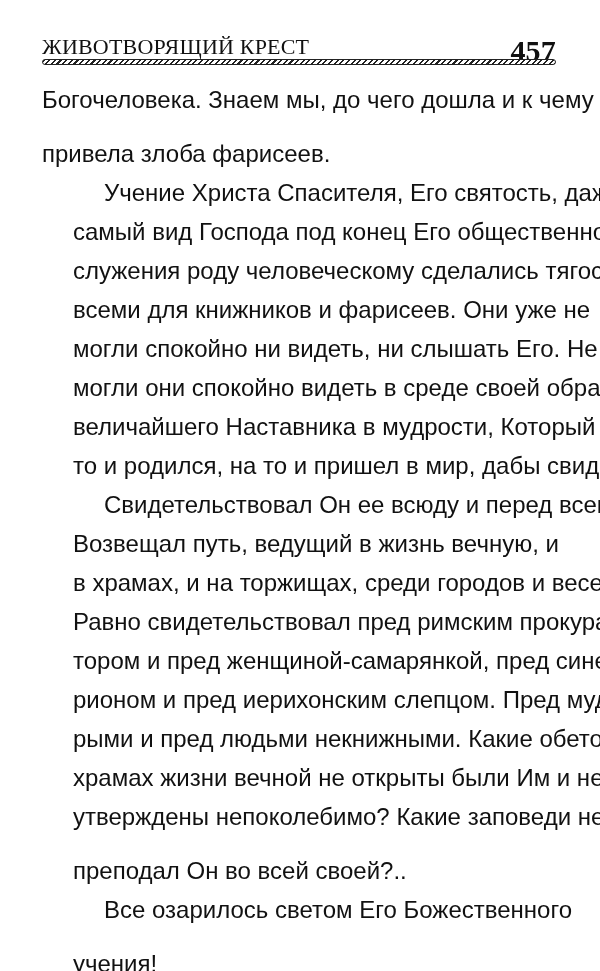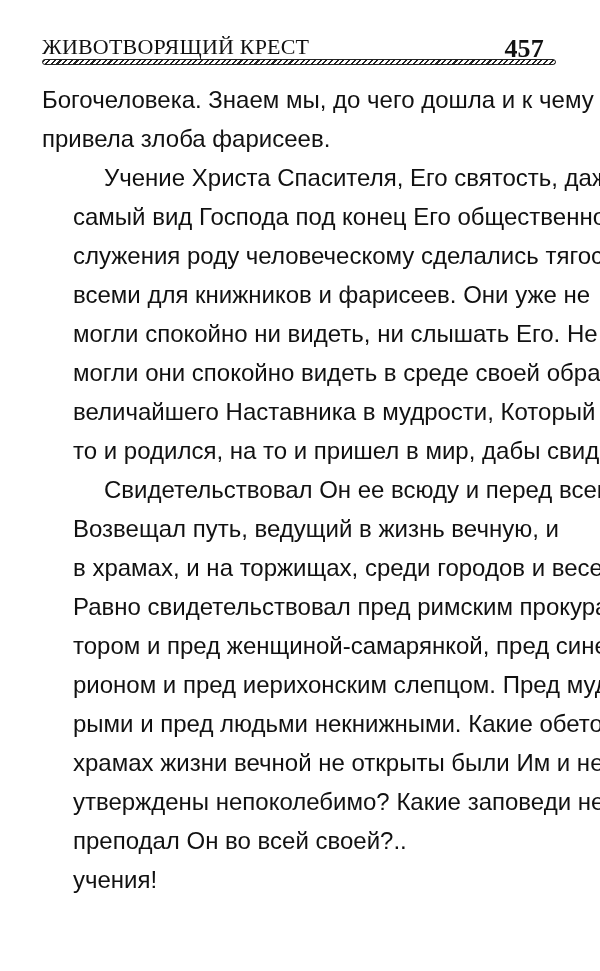--- a/index.html
+++ b/index.html
@@ -3,37 +3,37 @@
   <meta charset="utf-8">
   <style>
     html, body { margin: 0; padding: 0; background: #ffffff; }
     body { width: 600px; height: 971px; position: relative; overflow: hidden; color: #111; }
     .page { position: absolute; left: 42px; top: 0; width: 514px; }
     .running-head {
       position: absolute; top: 27px; left: 0; width: 514px; height: 30px;
       font-family: "Liberation Serif", serif; font-size: 22px; letter-spacing: 0.2px; margin-top: 7px;
     }
     .running-title { position: absolute; left: 0; top: 0; text-transform: uppercase; }
-    .page-number { position: absolute; right: 12px; top: 0; font-weight: bold; font-size: 26px; }
+    .page-number { position: absolute; right: 0; top: 0; font-weight: bold; font-size: 30px; }
     .rope-rule {
       position: absolute; top: 59px; left: 0; width: 514px; height: 6px;
       border-radius: 3px;
       border: 1px solid #222;
       box-sizing: border-box;
       background: repeating-linear-gradient(135deg, #222 0 1.5px, #fff 1.5px 4px);
     }
     .body-text {
       position: absolute; top: 80px; left: 0; width: 514px;
       font-family: "Liberation Sans", sans-serif; font-size: 24px; line-height: 39px;
       text-align: justify; hyphens: manual;
     }
     .para { margin: 0; text-indent: 31px; }
     .para.first { text-indent: 0; }
     .line { display: block; text-align: justify; text-align-last: justify; white-space: nowrap; }
-    .line.last { text-align-last: left; }
+    .line.last { text-align-last: left; margin-top: 15px; }
   </style>
 </head>
 <body>
 
 <div class="page">
   <div class="running-head">
     <span class="running-title">Животворящий крест</span>
     <span class="page-number">457</span>
   </div>
   <div class="rope-rule"></div>
@@ -62,17 +62,18 @@
       <span class="line">Равно свидетельствовал пред римским прокура-</span>
       <span class="line">тором и пред женщиной-самарянкой, пред синед-</span>
       <span class="line">рионом и пред иерихонским слепцом. Пред муд-</span>
       <span class="line">рыми и пред людьми некнижными. Какие обето-</span>
       <span class="line">храмах жизни вечной не открыты были Им и не</span>
       <span class="line">утверждены непоколебимо? Какие заповеди не</span>
       <span class="line last">преподал Он во всей своей?..</span>
     </p>
 
     <p class="para">
+      <span class="line" style="padding-left:31px">Все озарилось светом Его Божественного</span>
       <span class="line last">учения!</span>
     </p>
 
   </div>
 </div>
 
 </body></html>

